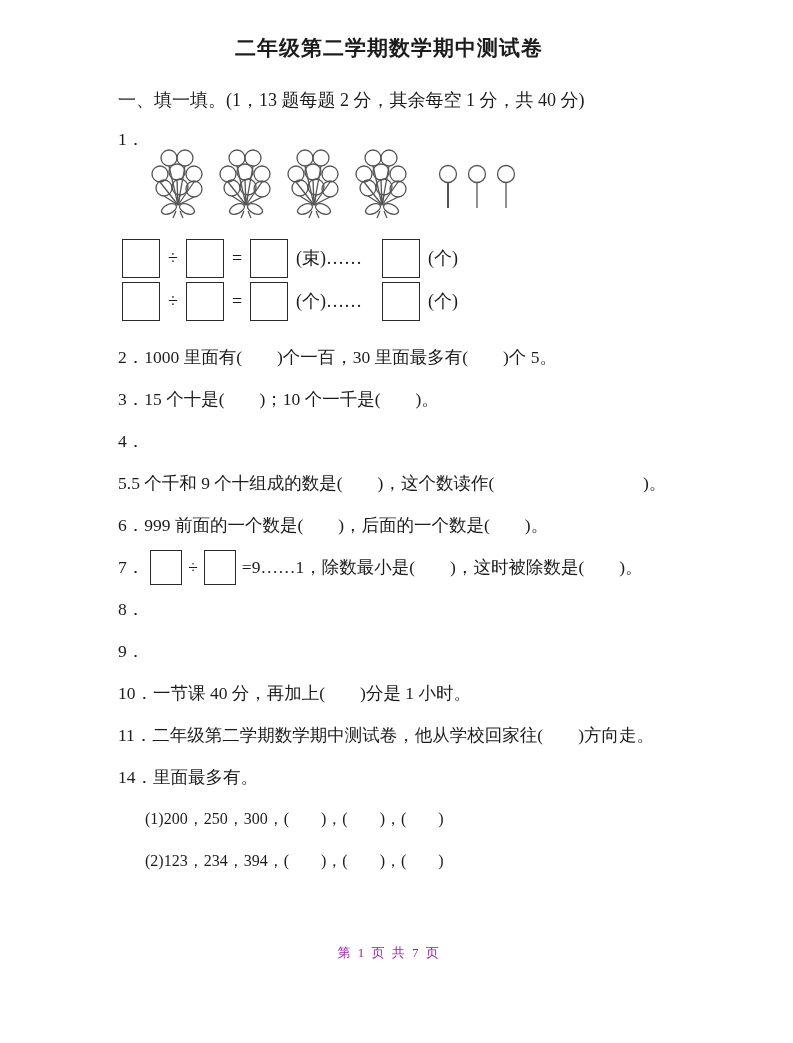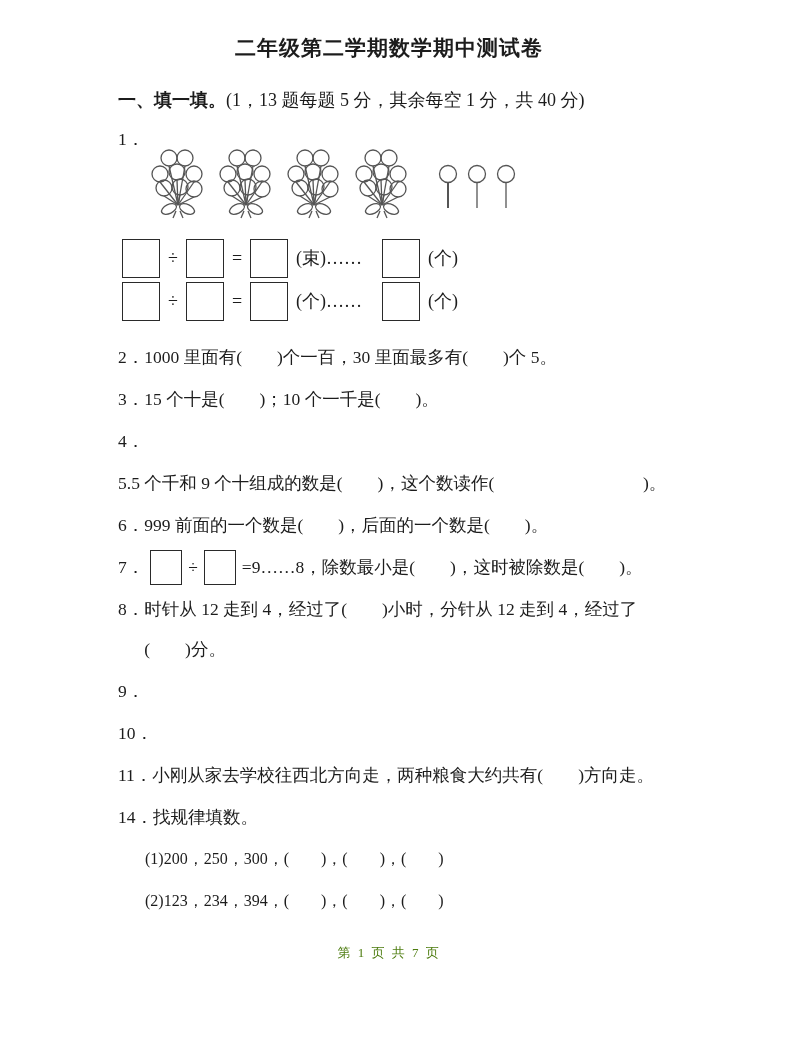--- a/index.html
+++ b/index.html
@@ -29,21 +29,21 @@
   }
   .content {
     padding-left: 118px;
     padding-right: 70px;
   }
   .section-heading {
     font-size: 18px;
     line-height: 28px;
     margin-bottom: 12px;
   }
-  .bold { font-weight: bold; }
+  .bold { font-weight: normal; }
   .pre { white-space: pre-wrap; }
 
   .qnum-line {
     font-size: 17.5px;
     line-height: 26px;
   }
 
   
   .balloon-row {
     display: flex;
@@ -101,33 +101,33 @@
     white-space: pre-wrap;
   }
   .footer {
     position: absolute;
     top: 928px;
     left: 0;
     right: 0;
     text-align: center;
     font-size: 13px;
     letter-spacing: 2px;
-    color: #4d7c0f;
+    color: #a21caf;
   }
 </style>
 </head>
 <body>
 
 <div class="page">
 
   <h1 class="title">二年级第二学期数学期中测试卷</h1>
 
   <div class="content">
 
-    <div class="section-heading"><span class="bold pre">一、填一填。</span><span class="pre">(1，13 题每题 5 分，其余每空 1 分，共 40 分)</span></div>
+    <div class="section-heading"><span class="bold pre">一、填一填。</span><span class="pre">(1，13 题每题 2 分，其余每空 1 分，共 40 分)</span></div>
 
     <div class="qnum-line pre">1．</div>
 
     <div class="balloon-row">
 
       <svg class="balloon-svg" width="58" height="74" viewBox="0 0 58 74" fill="none" stroke="#555" stroke-width="1.3">
         <circle cx="21" cy="10" r="8"></circle>
           <circle cx="37" cy="10" r="8"></circle>
         <circle cx="12" cy="26" r="8"></circle>
           <circle cx="29" cy="24" r="8"></circle>
@@ -275,45 +275,44 @@
     <div class="question">
       <span class="qnum">6．</span>
       <div class="qtext">999 前面的一个数是(        )，后面的一个数是(        )。</div>
     </div>
 
     <div class="question q7row">
       <span class="qnum">7．</span>
       <span class="box small"></span>
       <span class="pre">÷</span>
       <span class="box small"></span>
-      <div class="qtext">=9……8，除数最小是(        )，这时被除数是(        )。</div>
+      <div class="qtext">=9……1，除数最小是(        )，这时被除数是(        )。</div>
     </div>
 
     <div class="question">
       <span class="qnum">8．</span>
-      <div class="qtext">时针从 12 走到 4，经过了(        )小时，分针从 12 走到 4，经过了
-(        )分。</div>
     </div>
 
     <div class="question">
       <span class="qnum">9．</span>
     </div>
 
     <div class="question">
       <span class="qnum">10．</span>
+      <div class="qtext">一节课 40 分，再加上(        )分是 1 小时。</div>
     </div>
 
     <div class="question">
       <span class="qnum">11．</span>
-      <div class="qtext">小刚从家去学校往西北方向走，两种粮食大约共有(        )方向走。</div>
+      <div class="qtext">二年级第二学期数学期中测试卷，他从学校回家往(        )方向走。</div>
     </div>
 
     <div class="question">
       <span class="qnum">14．</span>
-      <div class="qtext">找规律填数。</div>
+      <div class="qtext">里面最多有。</div>
     </div>
     <div class="sub-line">(1)200，250，300，(        )，(        )，(        )</div>
     <div class="sub-line">(2)123，234，394，(        )，(        )，(        )</div>
 
   </div>
 
   <div class="footer">第 1 页 共 7 页</div>
 
 </div>
 

